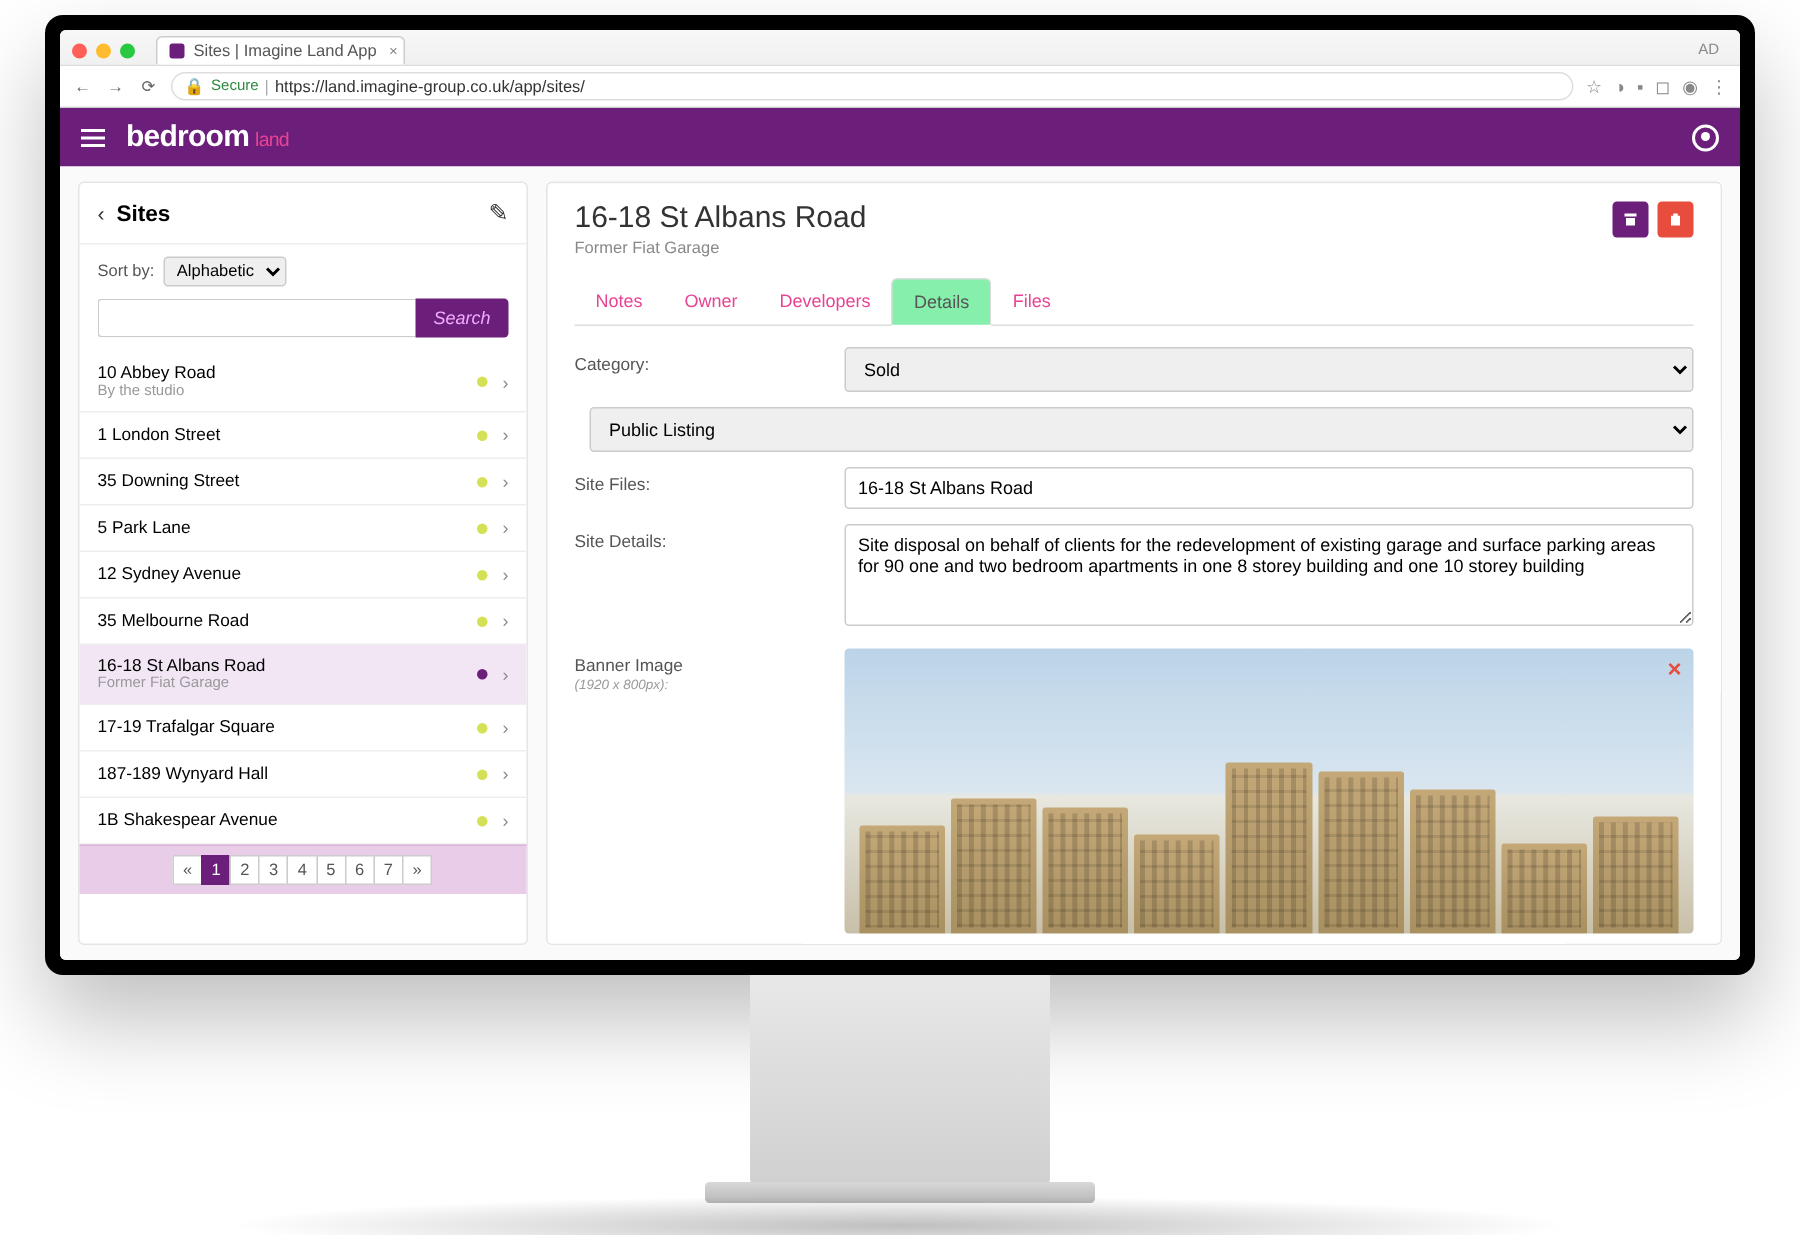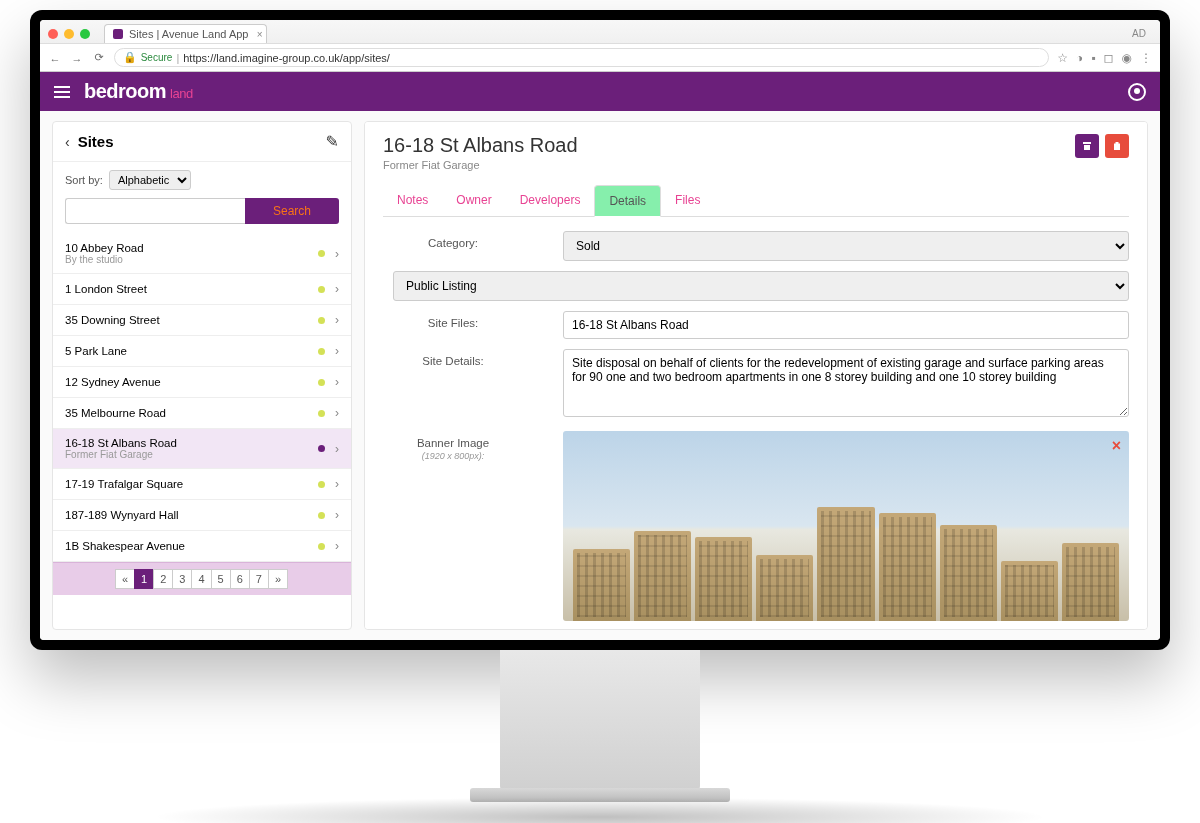--- a/index.html
+++ b/index.html
@@ -94,21 +94,21 @@
   display:flex; align-items:center; padding:10px 12px; gap:8px;
   border-bottom:1px solid #eee;
 }
 .side-head .back{ font-size:14px; color:#333; cursor:pointer;}
 .side-head h2{ font-size:15px; font-weight:600; flex:1;}
 .side-head .edit{ color:#333; cursor:pointer;}
 .sortrow{ padding:8px 12px; font-size:11px; color:#555; display:flex; align-items:center; gap:6px;}
 .sortrow select{ font-size:11px; border:1px solid #ccc; border-radius:3px; padding:2px 4px;}
 .searchrow{ padding:0 12px 10px; display:flex;}
 .searchrow input{ flex:1; border:1px solid #ccc; border-right:none; border-radius:3px 0 0 3px; padding:5px; font-size:12px;}
-.searchrow button{ background:#6b1f7a; color:#f97316; border:none; padding:5px 28px; border-radius:0 3px 3px 0; font-size:12px; cursor:pointer;}
+.searchrow button{ background:#6b1f7a; color:#f0abfc; border:none; padding:5px 12px; border-radius:0 3px 3px 0; font-size:12px; cursor:pointer;font-style:italic;}
 .list{ overflow-y:auto;}
 .site-item{
   padding:8px 12px; border-bottom:1px solid #eee; display:flex; align-items:center;
   cursor:pointer; font-size:11.5px;
 }
 .site-item.active{ background:#f2e6f5;}
 .site-txt{flex:1;}
 .site-txt .sub{ color:#999; font-size:10px;}
 .dot{ width:7px;height:7px;border-radius:50%; margin-right:10px;}
 .dot.yg{background:#d4e157;}
@@ -134,21 +134,21 @@
 .head-actions{ margin-left:auto; display:flex; gap:6px;}
 .iconbtn{ width:24px;height:24px; border-radius:3px; display:flex;align-items:center;justify-content:center; cursor:pointer; color:#fff;}
 .iconbtn.pu{background:#6b1f7a;}
 .iconbtn.rd{background:#e74c3c;}
 .iconbtn svg{width:12px;height:12px;fill:#fff;}
 .tabs{ display:flex; border-bottom:1px solid #ddd; margin-top:14px; font-size:12px;}
 .tabs a{ padding:8px 14px; color:#e84393; cursor:pointer;}
 .tabs a.active{ color:#555; border:1px solid #ddd; border-bottom:1px solid #fff; margin-bottom:-1px; border-radius:4px 4px 0 0; background:#86efac;}
 .form{ margin-top:14px;}
 .frow{ display:flex; margin-bottom:10px;}
-.flabel{ width:170px; text-align:center; padding-right:30px; font-size:11.5px; color:#555; padding-top:6px;}
+.flabel{ width:170px; text-align:left; padding-right:30px; font-size:11.5px; color:#555; padding-top:6px;}
 .flabel .hint{ font-size:9px; color:#999; font-style:italic;}
 .fctrl{ flex:1;padding-left:10px;}
 .fctrl select,.fctrl input[type=text],.fctrl textarea{
   width:100%; border:1px solid #ccc; border-radius:3px; padding:6px 8px; font-size:12px; font-family:inherit;
 }
 .fctrl textarea{ height:68px; resize:vertical;}
 .banner{
   position:relative; border-radius:3px; overflow:hidden; height:190px;
   background: linear-gradient(#bcd4e8 0%, #d9e6f0 50%, #e8e8e0 52%, #c8bfa8 100%);
 }
@@ -180,21 +180,21 @@
 
       <div class="chrome-top">
         <div class="tabbar">
           <div class="traffic">
             <div class="tl r"></div>
             <div class="tl y"></div>
             <div class="tl g"></div>
           </div>
           <div class="tab">
             <span style="width:10px;height:10px;background:#6b1f7a;border-radius:2px;display:inline-block;"></span>
-            <span>Sites | Avenue Land App</span>
+            <span>Sites | Imagine Land App</span>
             <span class="tab-close">×</span>
           </div>
           <span class="ad">AD</span>
         </div>
         <div class="addrbar">
           <span class="navbtn">←</span>
           <span class="navbtn">→</span>
           <span class="navbtn">⟳</span>
           <div class="url">
             <span class="lock">🔒</span>

